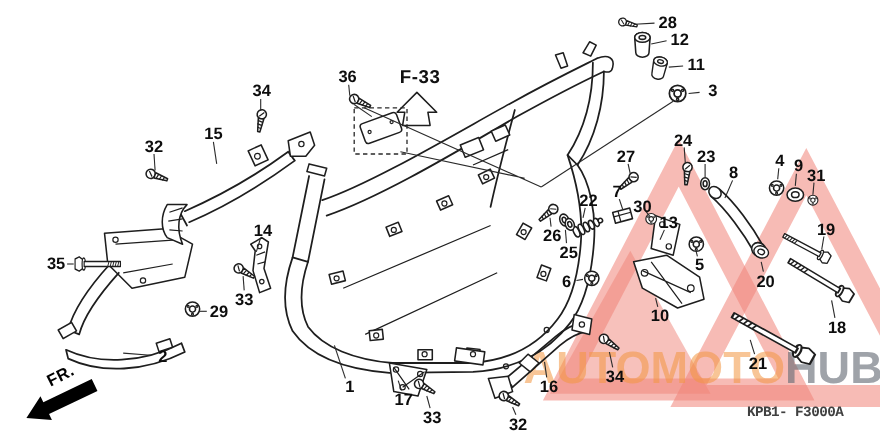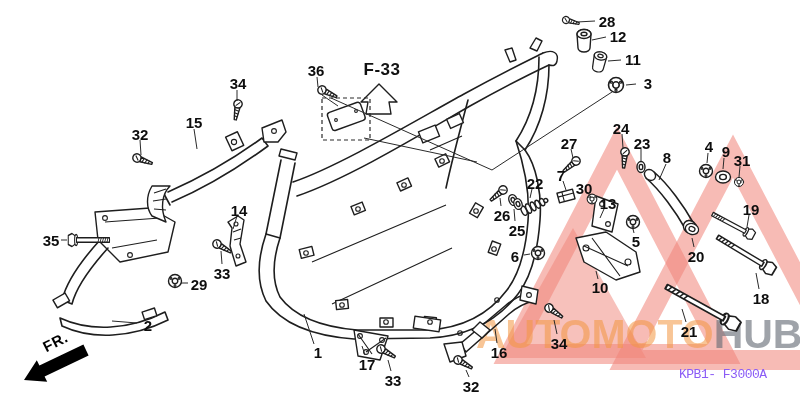--- a/index.html
+++ b/index.html
@@ -13,21 +13,21 @@
   .brand{position:absolute;left:476px;top:314px;white-space:nowrap;
          font-weight:800;font-size:41px;letter-spacing:0px;line-height:1;}
   .brand .left{color:rgba(243,150,64,0.55);}
   .brand .right{color:rgba(100,106,116,0.62);}
   
   .f33{position:absolute;left:350px;top:60px;width:64px;text-align:center;
        font-weight:bold;font-size:17px;color:#111;letter-spacing:.5px;}
   .fr-wrap{position:absolute;left:40px;top:340px;transform:rotate(-27deg);transform-origin:left top;}
   .fr-text{font-weight:bold;font-size:15px;color:#000;letter-spacing:.5px;}
   .code{position:absolute;left:679px;top:367px;font-family:"Liberation Mono",monospace;
-        font-weight:normal;font-size:13px;color:#8b5cf6;letter-spacing:-0.5px;white-space:pre;text-align:center;}
+        font-weight:bold;font-size:13px;color:#404040;letter-spacing:-0.5px;white-space:pre;text-align:center;}
   
   .ink{stroke:#1e1e1e;fill:none;stroke-width:1.6;stroke-linecap:round;stroke-linejoin:round;}
   .inkf{stroke:#1e1e1e;fill:#ffffff;stroke-width:1.4;stroke-linecap:round;stroke-linejoin:round;}
   .thin{stroke:#1e1e1e;stroke-width:1.1;fill:none;}
   .leader{stroke:#2a2a2a;stroke-width:1;}
   .plabel{font-family:"Liberation Sans",sans-serif;font-weight:bold;font-size:15px;fill:#0d0d0d;
           text-anchor:middle;dominant-baseline:central;}
 </style>
 </head>
 <body>

